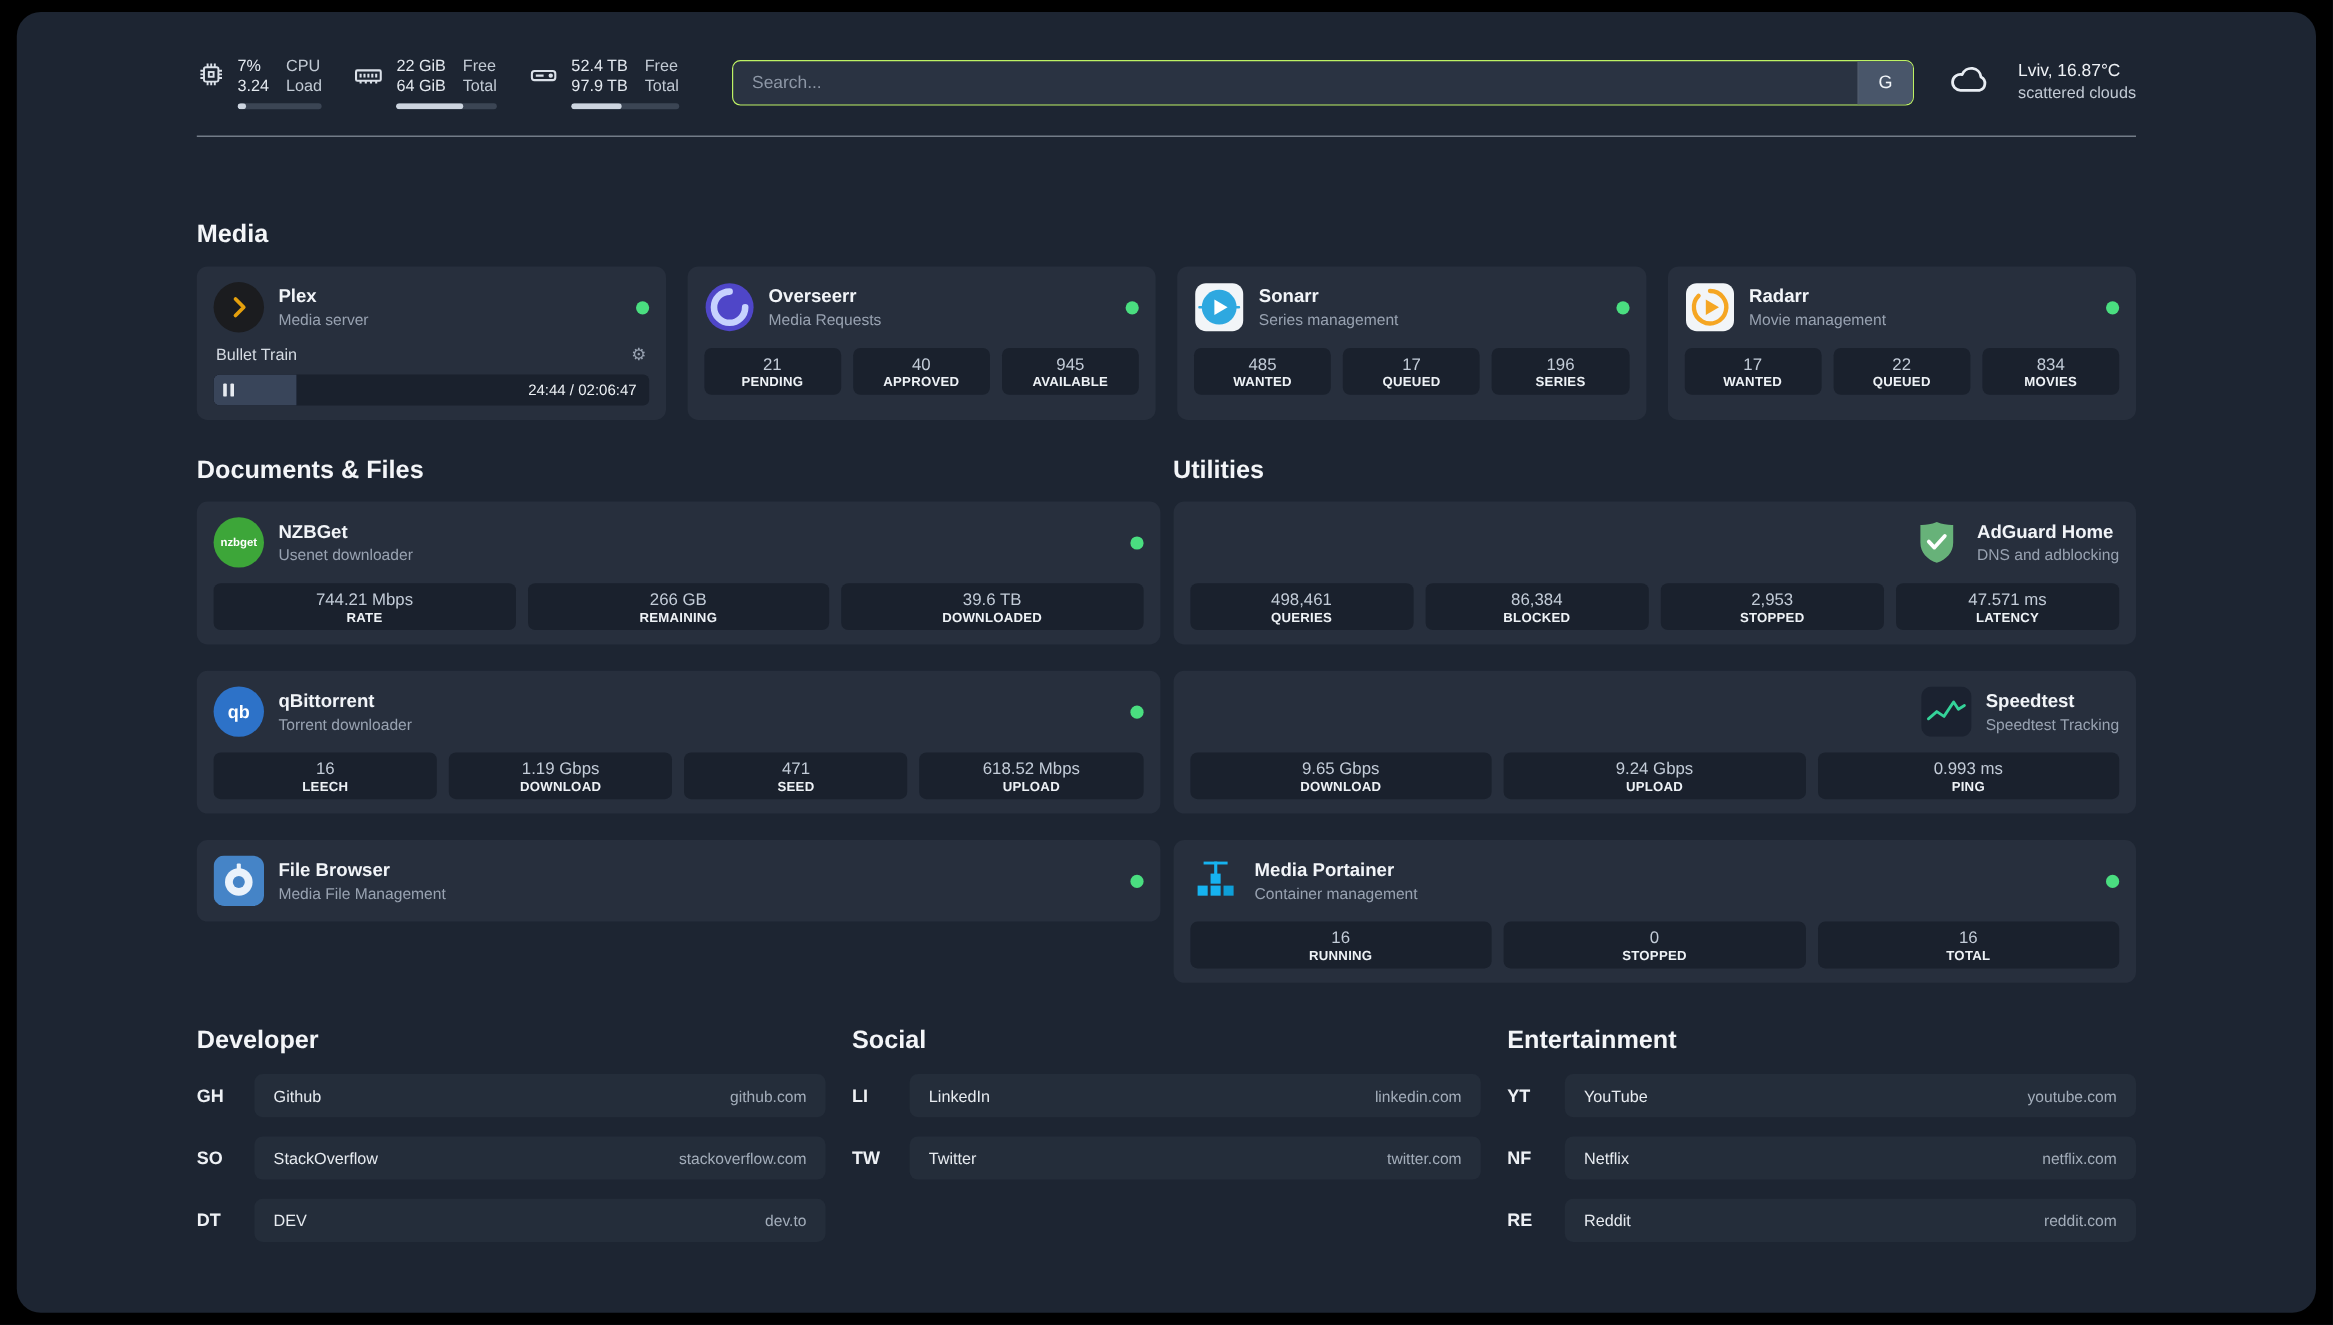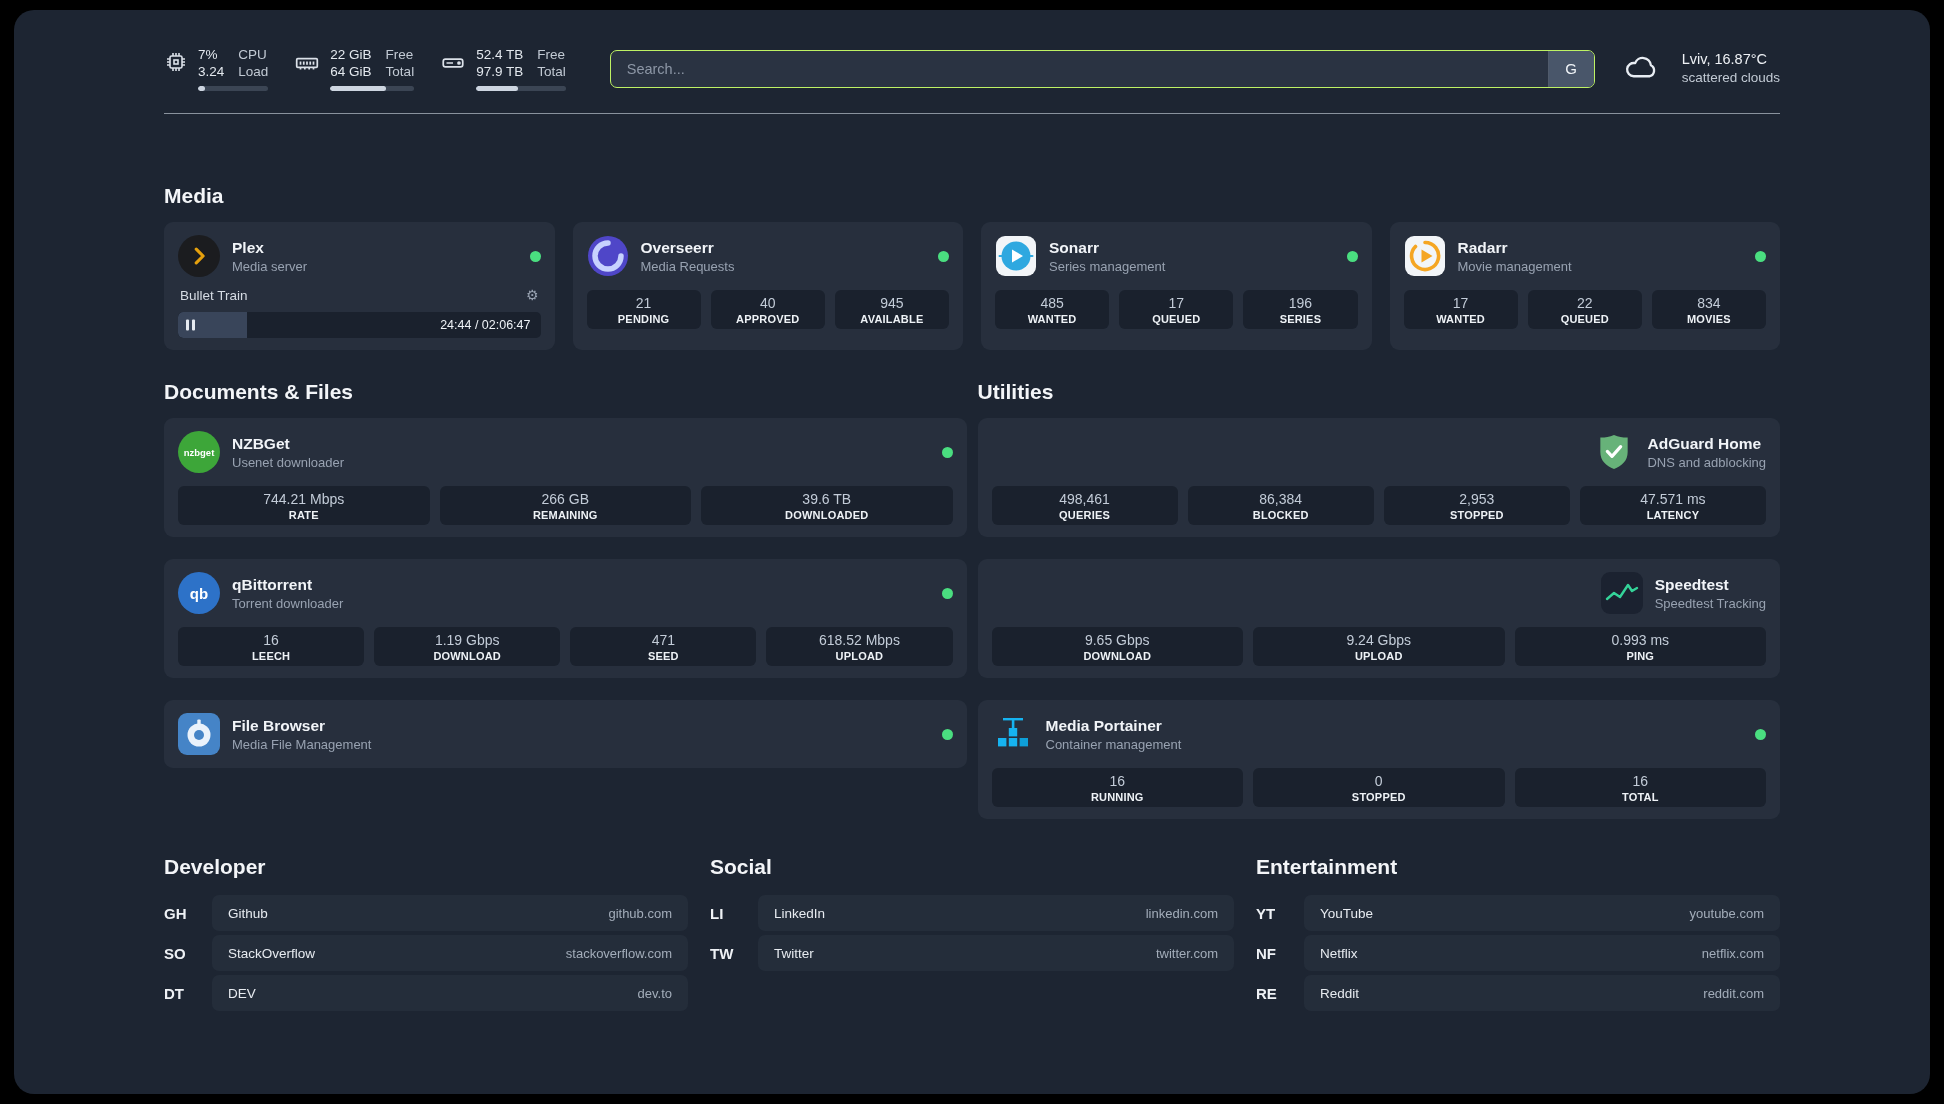--- a/index.html
+++ b/index.html
@@ -71,21 +71,21 @@
   .player-fill { position:absolute; left:0; top:0; bottom:0; background:#39455a; border-radius:5px 0 0 5px; }
   .pause-btn { position:absolute; left:8px; top:50%; transform:translateY(-50%); display:flex; gap:3px; cursor:pointer; }
   .pause-btn i { width:3px; height:11px; background:#e7ebf1; border-radius:1px; display:block; }
   .player-time { position:absolute; right:10px; top:50%; transform:translateY(-50%); font-size:12.5px; color:#eef2f6; }
 
   .columns { display:grid; grid-template-columns:1fr 1fr; gap:11px; margin-top:30px; }
   .col-cards { display:flex; flex-direction:column; gap:22px; margin-top:14px; }
 
   
   .bookmarks { display:grid; grid-template-columns:1fr 1fr 1fr; gap:22px; margin-top:36px; }
-  .bm-rows { margin-top:16px; display:flex; flex-direction:column; gap:4px; }
+  .bm-rows { margin-top:16px; display:flex; flex-direction:column; gap:16px; }
   .bm-row { display:flex; align-items:center; }
   .bm-abbr { width:48px; font-size:15px; font-weight:700; color:#eef1f5; flex:none; }
   .bm-pill { flex:1; height:36px; background:#242d3a; border-radius:7px; display:flex;
     align-items:center; justify-content:space-between; padding:0 16px; cursor:pointer; }
   .bm-name { font-size:13.5px; color:#e7ebf0; }
   .bm-url { font-size:13px; color:#a3adba; }
 
   
   .icon-circle { width:42px; height:42px; border-radius:50%; display:flex; align-items:center; justify-content:center; }
   .icon-plex { background:#1b1c1f; }

